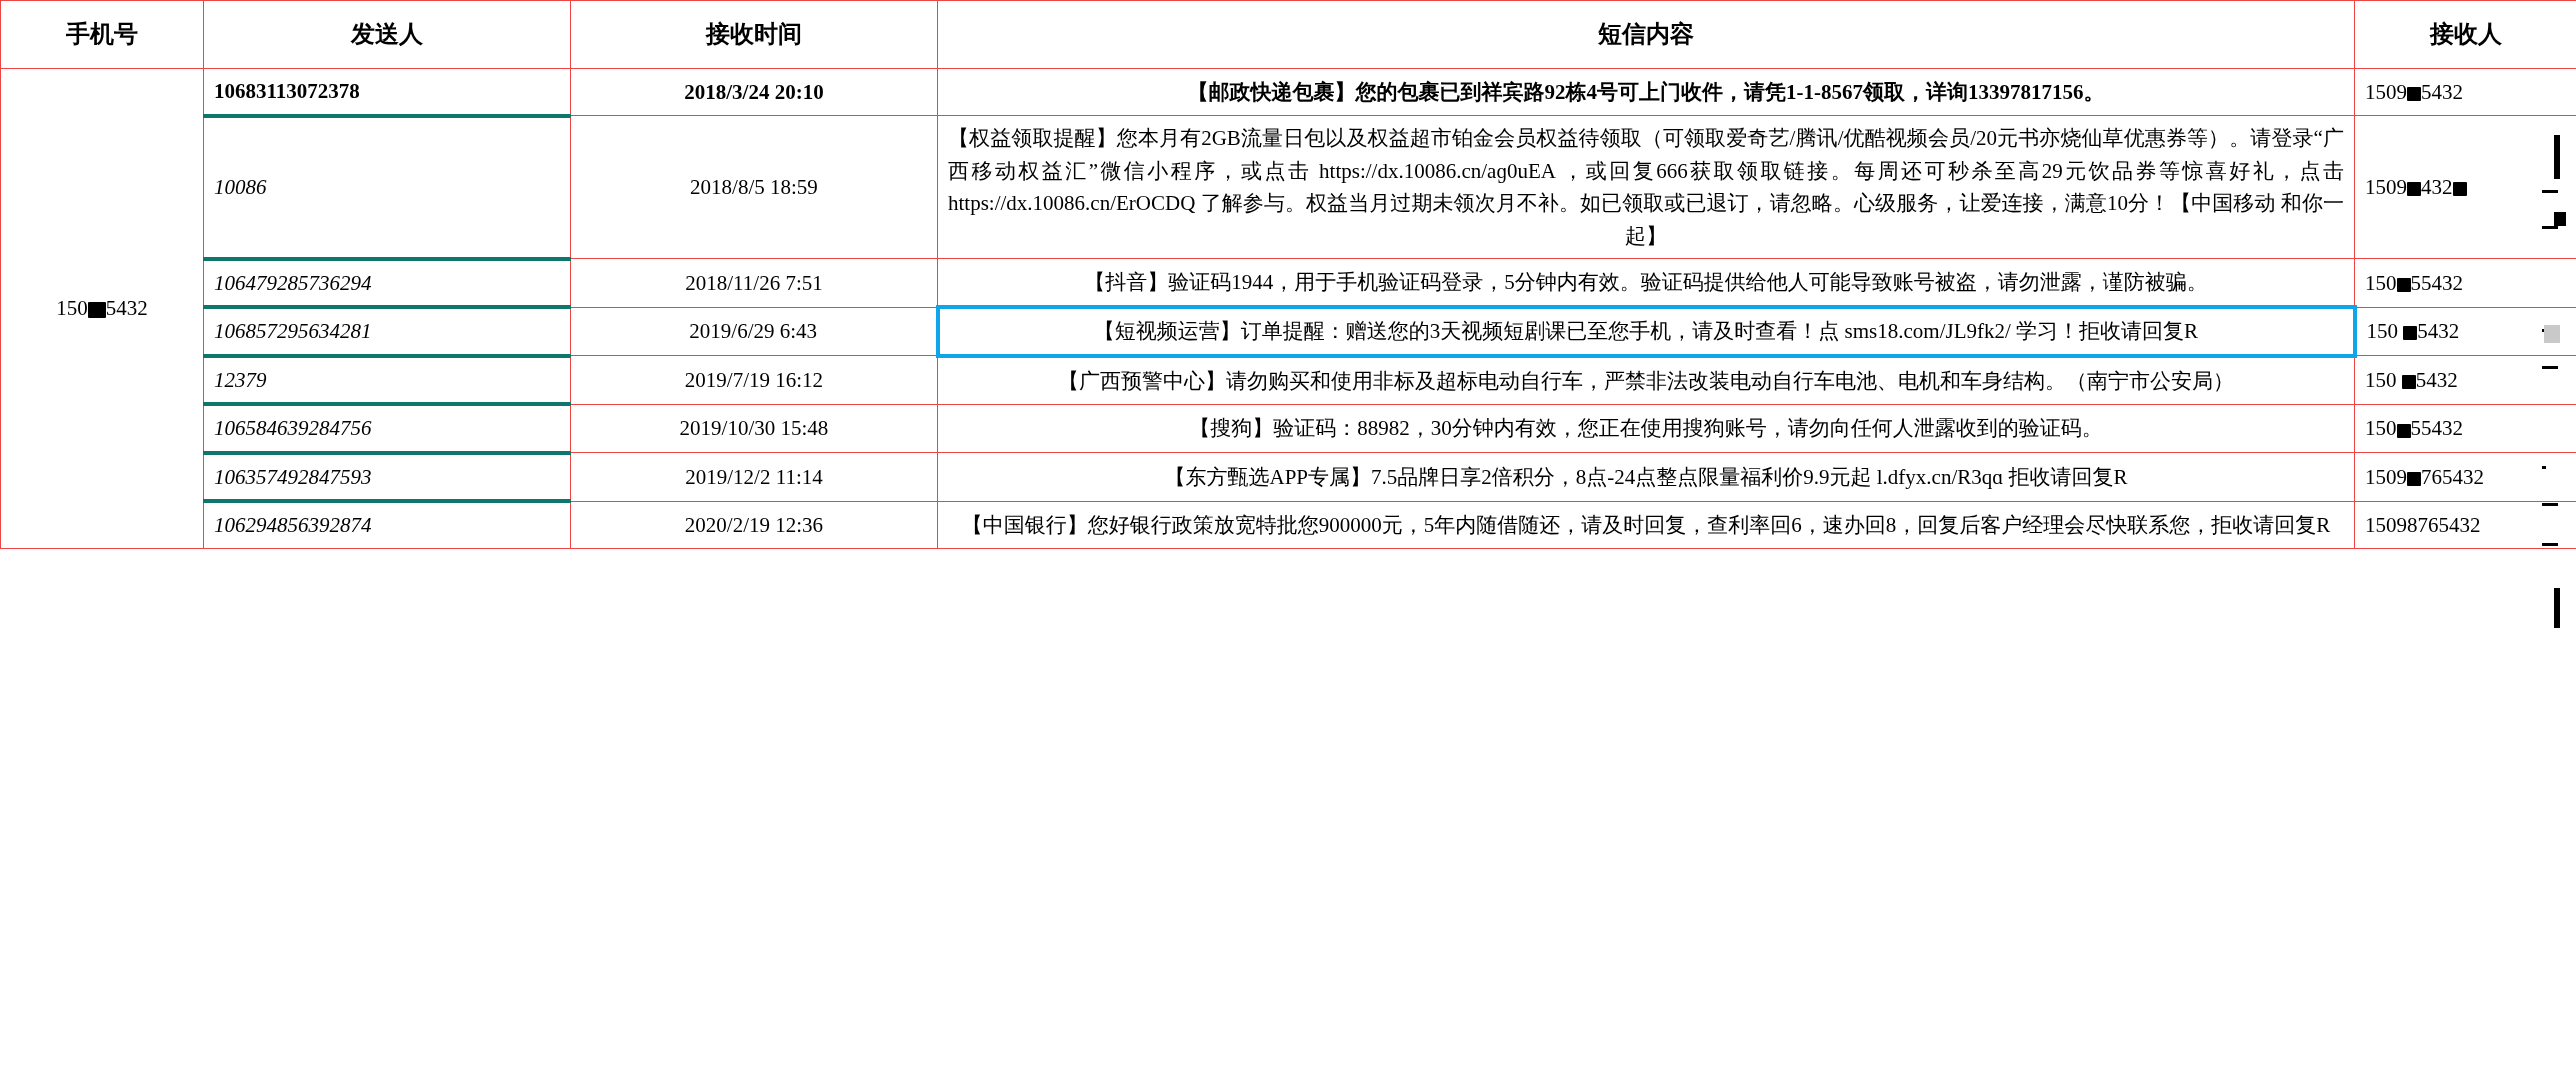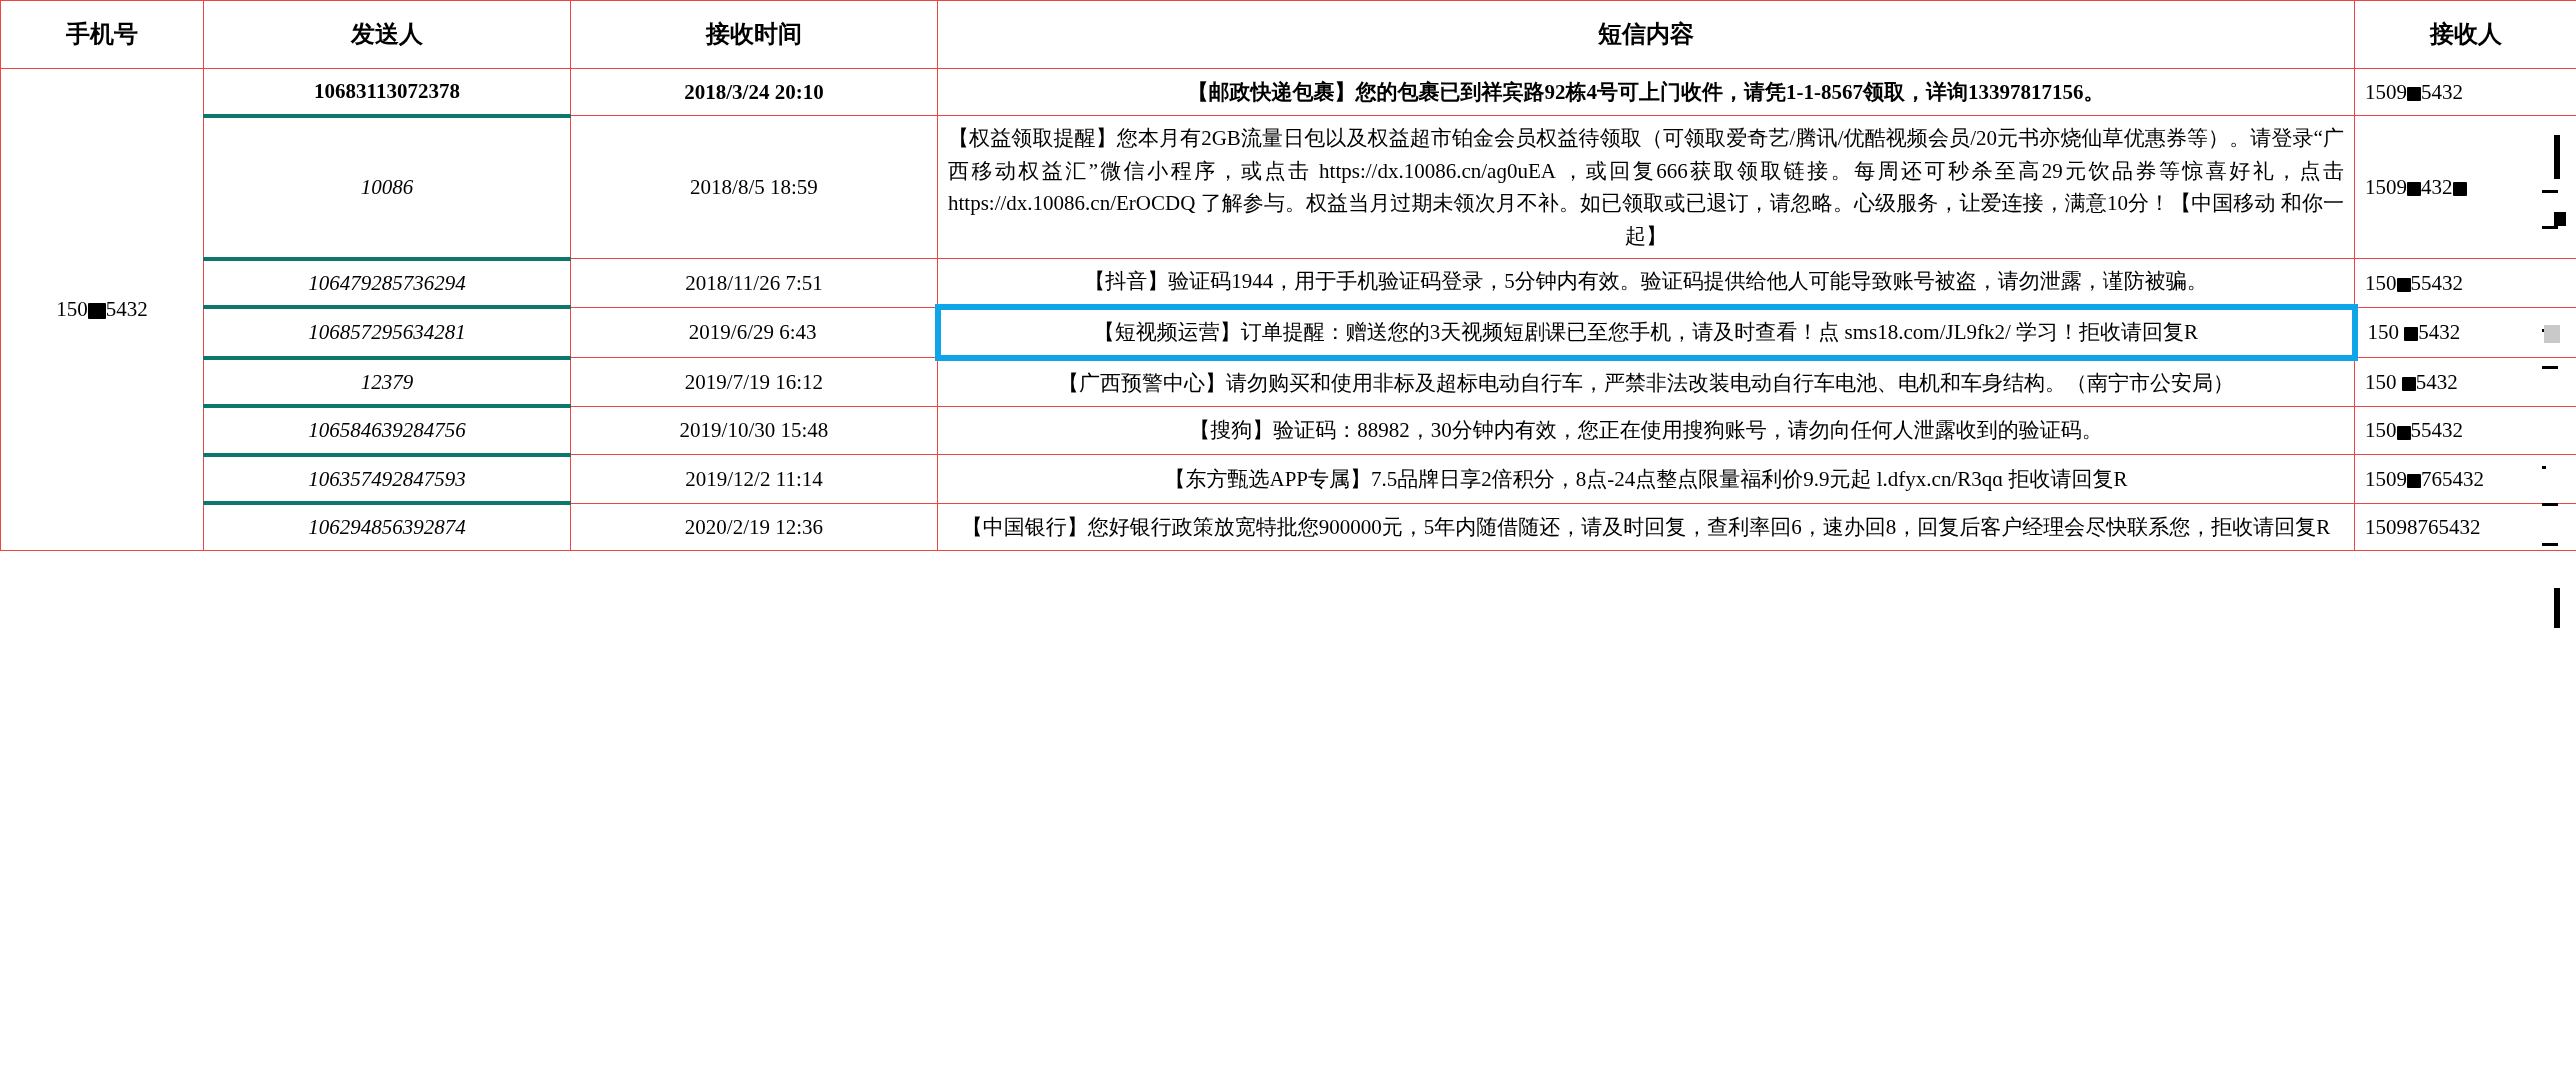--- a/index.html
+++ b/index.html
@@ -55,21 +55,21 @@
   col.c-content { width: 1417px; }
   col.c-receiver { width: 223px; }
 
   td.phone-cell {
     text-align: center;
     font-size: 23px;
     vertical-align: middle;
     position: relative;
   }
   td.sender-cell {
-    text-align: center;
+    text-align: left;
     font-size: 22px;
   }
   td.time-cell {
     text-align: center;
     font-size: 22px;
   }
   td.content-cell {
     text-align: justify;
     text-align-last: center;
     font-size: 21px;
@@ -80,21 +80,21 @@
     position: relative;
     white-space: nowrap;
   }
   tr.bold-row td.sender-cell,
   tr.bold-row td.time-cell,
   tr.bold-row td.content-cell {
     font-weight: bold;
   }
   
   tr.hl td.content-cell {
-    border: 6px solid #0ea5e9;
+    border: 4px solid #0ea5e9;
   }
   
   tr.greenline td.sender-cell {
     border-top: 4px solid #0f766e;
     font-style: italic;
   }
   
   .redact {
     display: inline-block;
     background: #000000;

